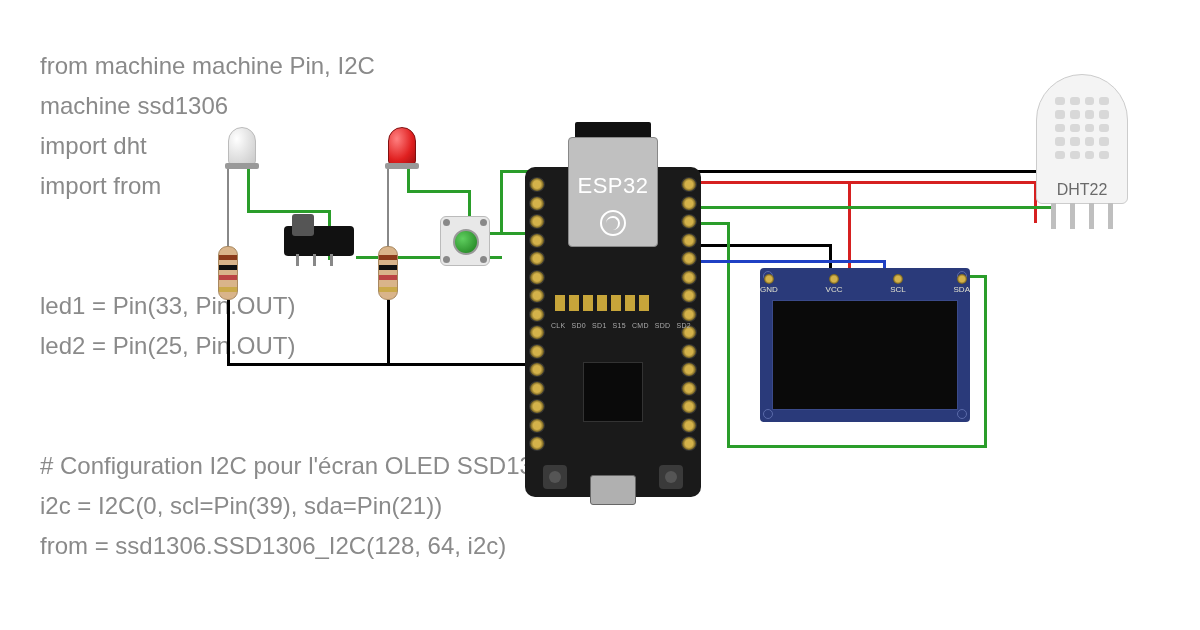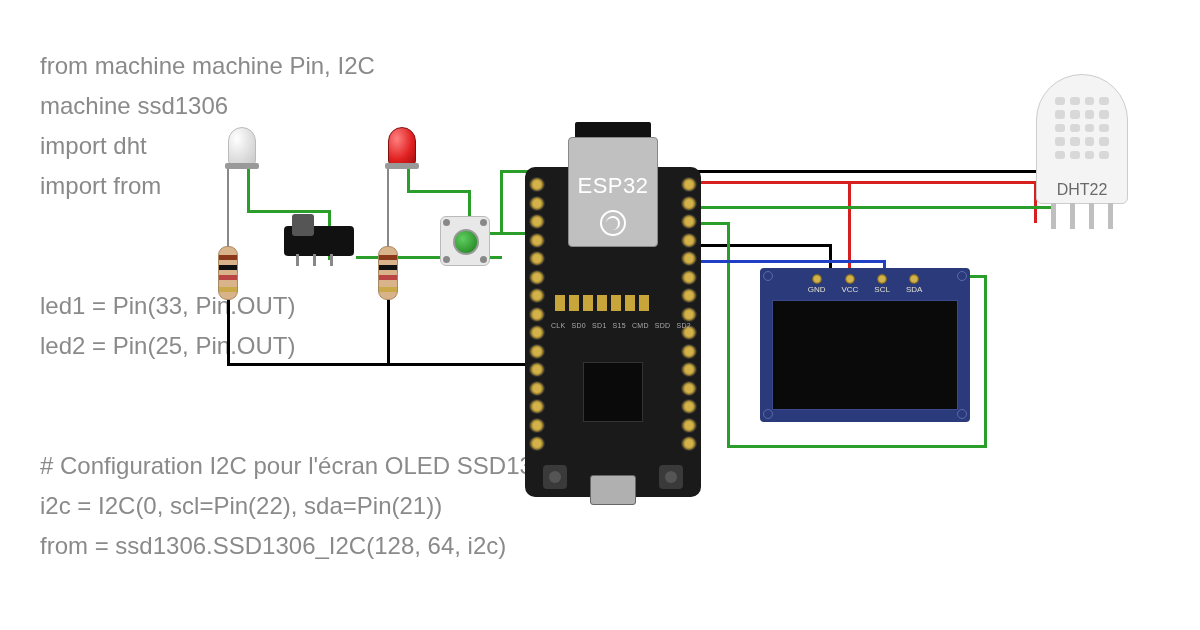--- a/index.html
+++ b/index.html
@@ -202,21 +202,21 @@
   .oled{
     position:absolute; left:760px; top:268px; width:210px; height:154px;
     background:#2a3a7a; border-radius:4px;
   }
   .oled .screen{
     position:absolute; left:12px; top:32px; right:12px; bottom:12px;
     background:#0a0a0a; border:1px solid #3a4a8a;
   }
   .oled .header{
     position:absolute; left:0; right:0; top:4px; height:24px;
-    display:flex; justify-content:center; gap:16px; align-items:center;
+    display:flex; justify-content:space-between; gap:16px; align-items:center;
   }
   .oled .hpin{
     display:flex; flex-direction:column; align-items:center; gap:1px;
   }
   .oled .hpin .hole{
     width:10px; height:10px; border-radius:50%;
     background:radial-gradient(circle,#d4b24a 40%,#6b5a20 70%);
   }
   .oled .hpin .lab{ color:#e0e0d0; font-size:8px; }
   .oled .mh{ position:absolute; width:10px; height:10px; border:1px solid #5a6aaa; border-radius:50%; }
@@ -252,21 +252,21 @@
 <span>machine ssd1306</span>
 <span>import dht</span>
 <span>import from</span>
 <span></span>
 <span></span>
 <span>led1 = Pin(33, Pin.OUT)</span>
 <span>led2 = Pin(25, Pin.OUT)</span>
 <span></span>
 <span></span>
 <span># Configuration I2C pour l'écran OLED SSD1306</span>
-<span>i2c = I2C(0, scl=Pin(22), sda=Pin(21))</span>
+<span>i2c = I2C(0, scl=Pin(39), sda=Pin(21))</span>
 <span>from = ssd1306.SSD1306_I2C(128, 64, i2c)</span></div>
 
 <div class="circuit">
 
   <div class="wire red" style="left:531px; top:181px; width:506px; height:3px;"></div>
   <div class="wire red" style="left:1034px; top:181px; width:3px; height:42px;"></div>
 
   <div class="wire red" style="left:848px; top:181px; width:3px; height:90px;"></div>
 
   <div class="wire black" style="left:694px; top:170px; width:398px; height:3px;"></div>

